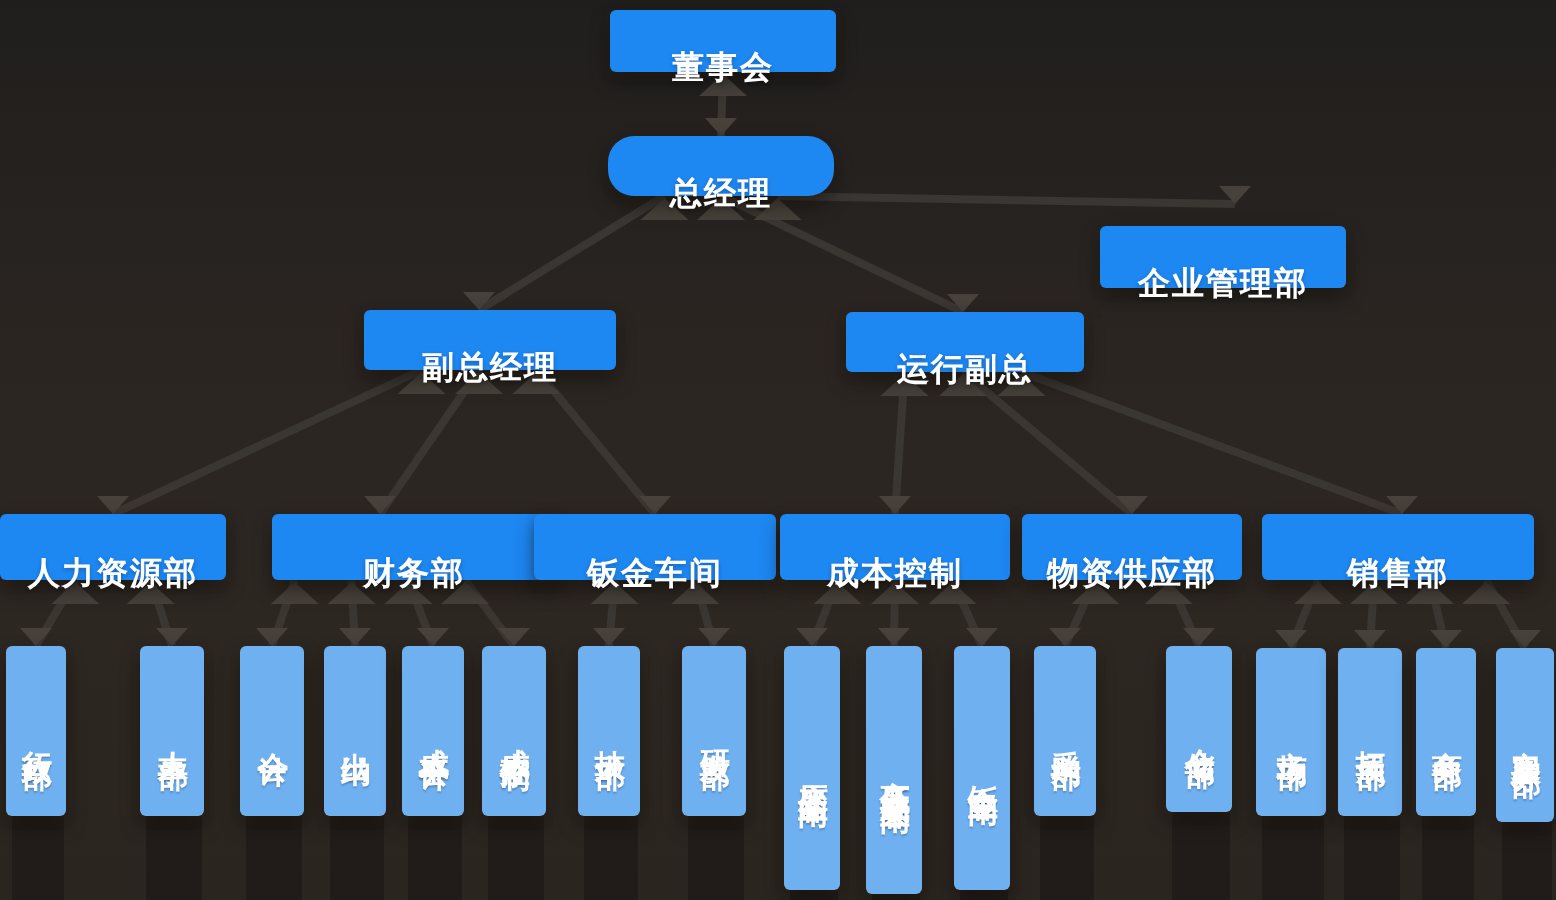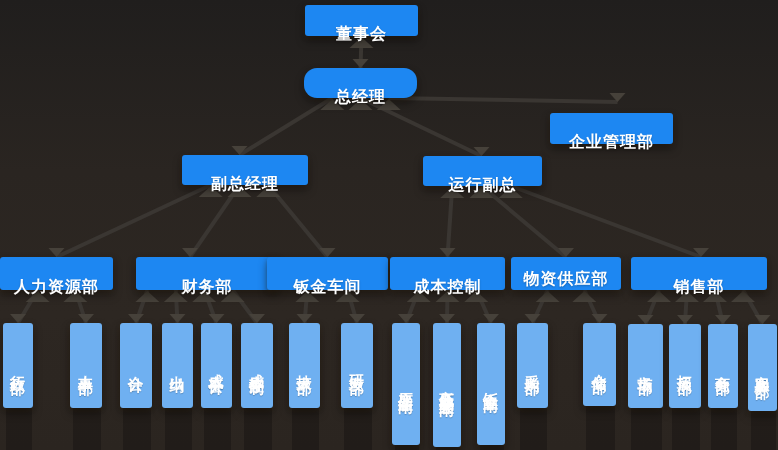--- a/index.html
+++ b/index.html
@@ -161,21 +161,21 @@
       </div>
       <div class="node primary h" style="left: 136px; top: 257px; width: 142px; height: 33px;">
         <span class="lbl">财务部</span>
       </div>
       <div class="node primary h" style="left: 267px; top: 257px; width: 121px; height: 33px;">
         <span class="lbl">钣金车间</span>
       </div>
       <div class="node primary h" style="left: 390px; top: 257px; width: 115px; height: 33px;">
         <span class="lbl">成本控制</span>
       </div>
-      <div class="node primary h" style="left: 511px; top: 257px; width: 110px; height: 33px; align-items: flex-end;">
+      <div class="node primary h" style="left: 511px; top: 257px; width: 110px; height: 33px;">
         <span class="lbl">物资供应部</span>
       </div>
       <div class="node primary h" style="left: 631px; top: 257px; width: 136px; height: 33px;">
         <span class="lbl">销售部</span>
       </div>
       <div class="node child v" style="left: 3px; top: 323px; width: 30px; height: 85px;">
         <span class="lbl">行政部</span>
       </div>
       <div class="node child v" style="left: 70px; top: 323px; width: 32px; height: 85px;">
         <span class="lbl">人事部</span>

